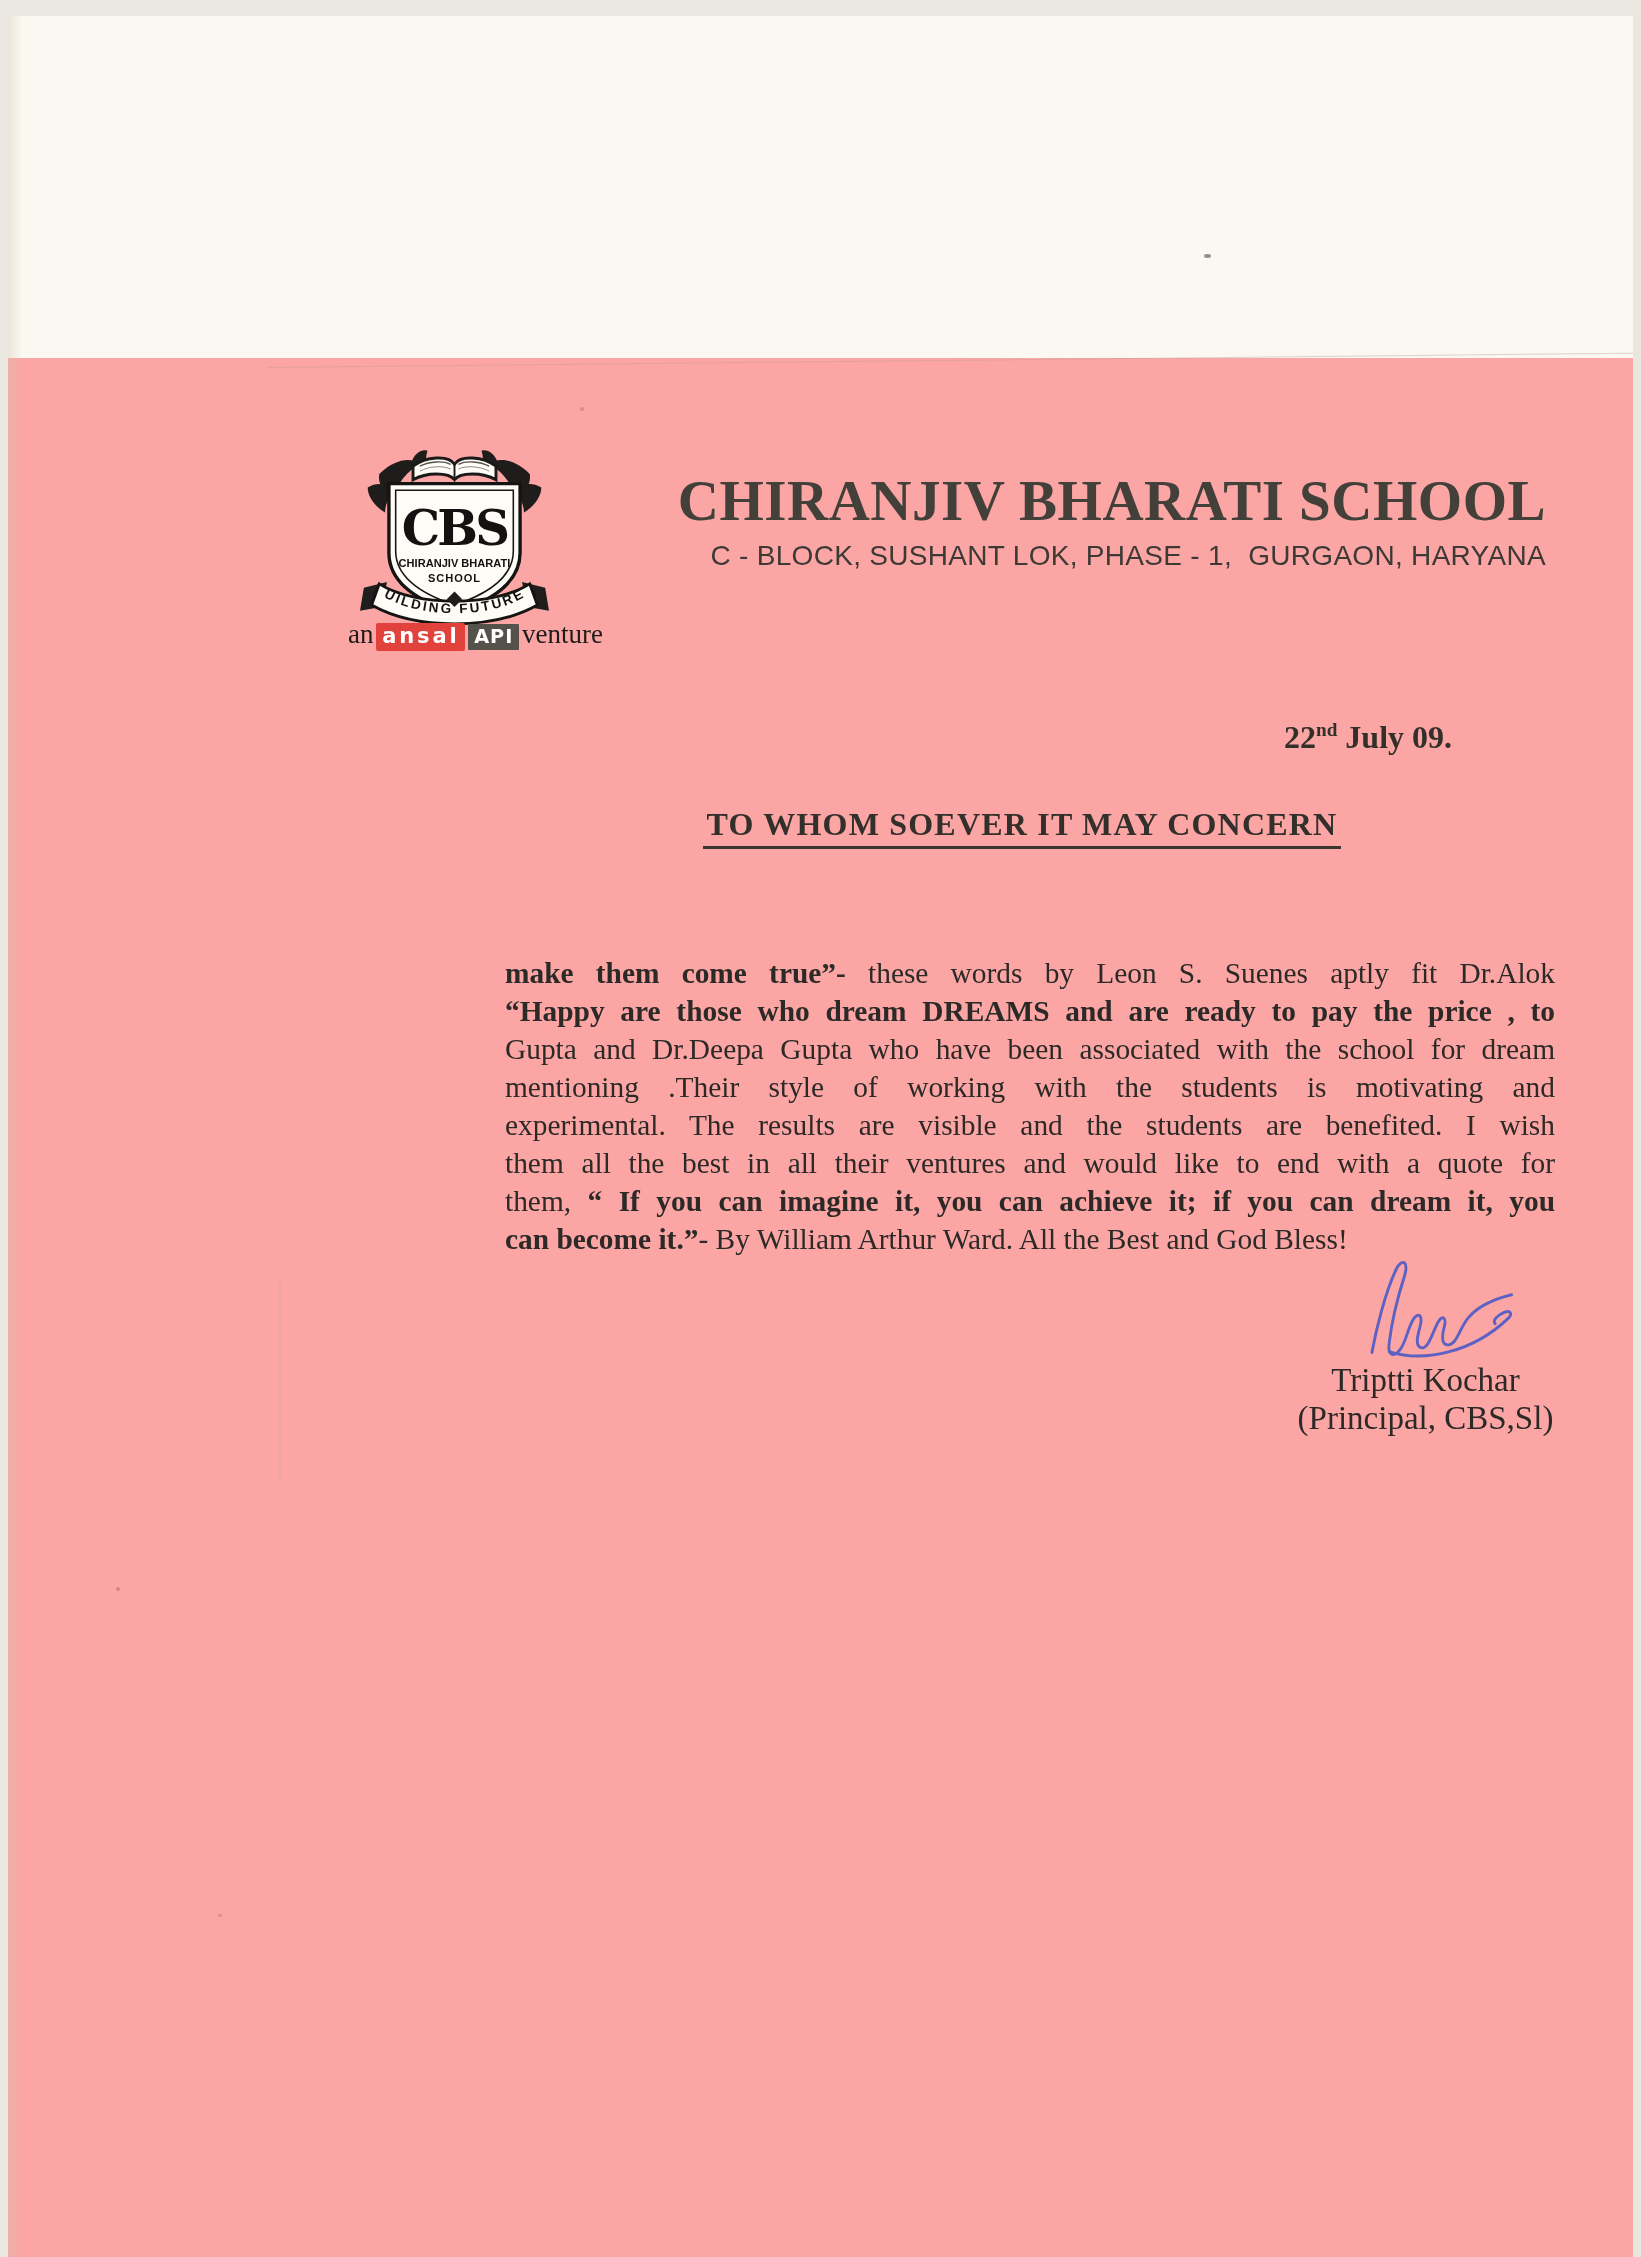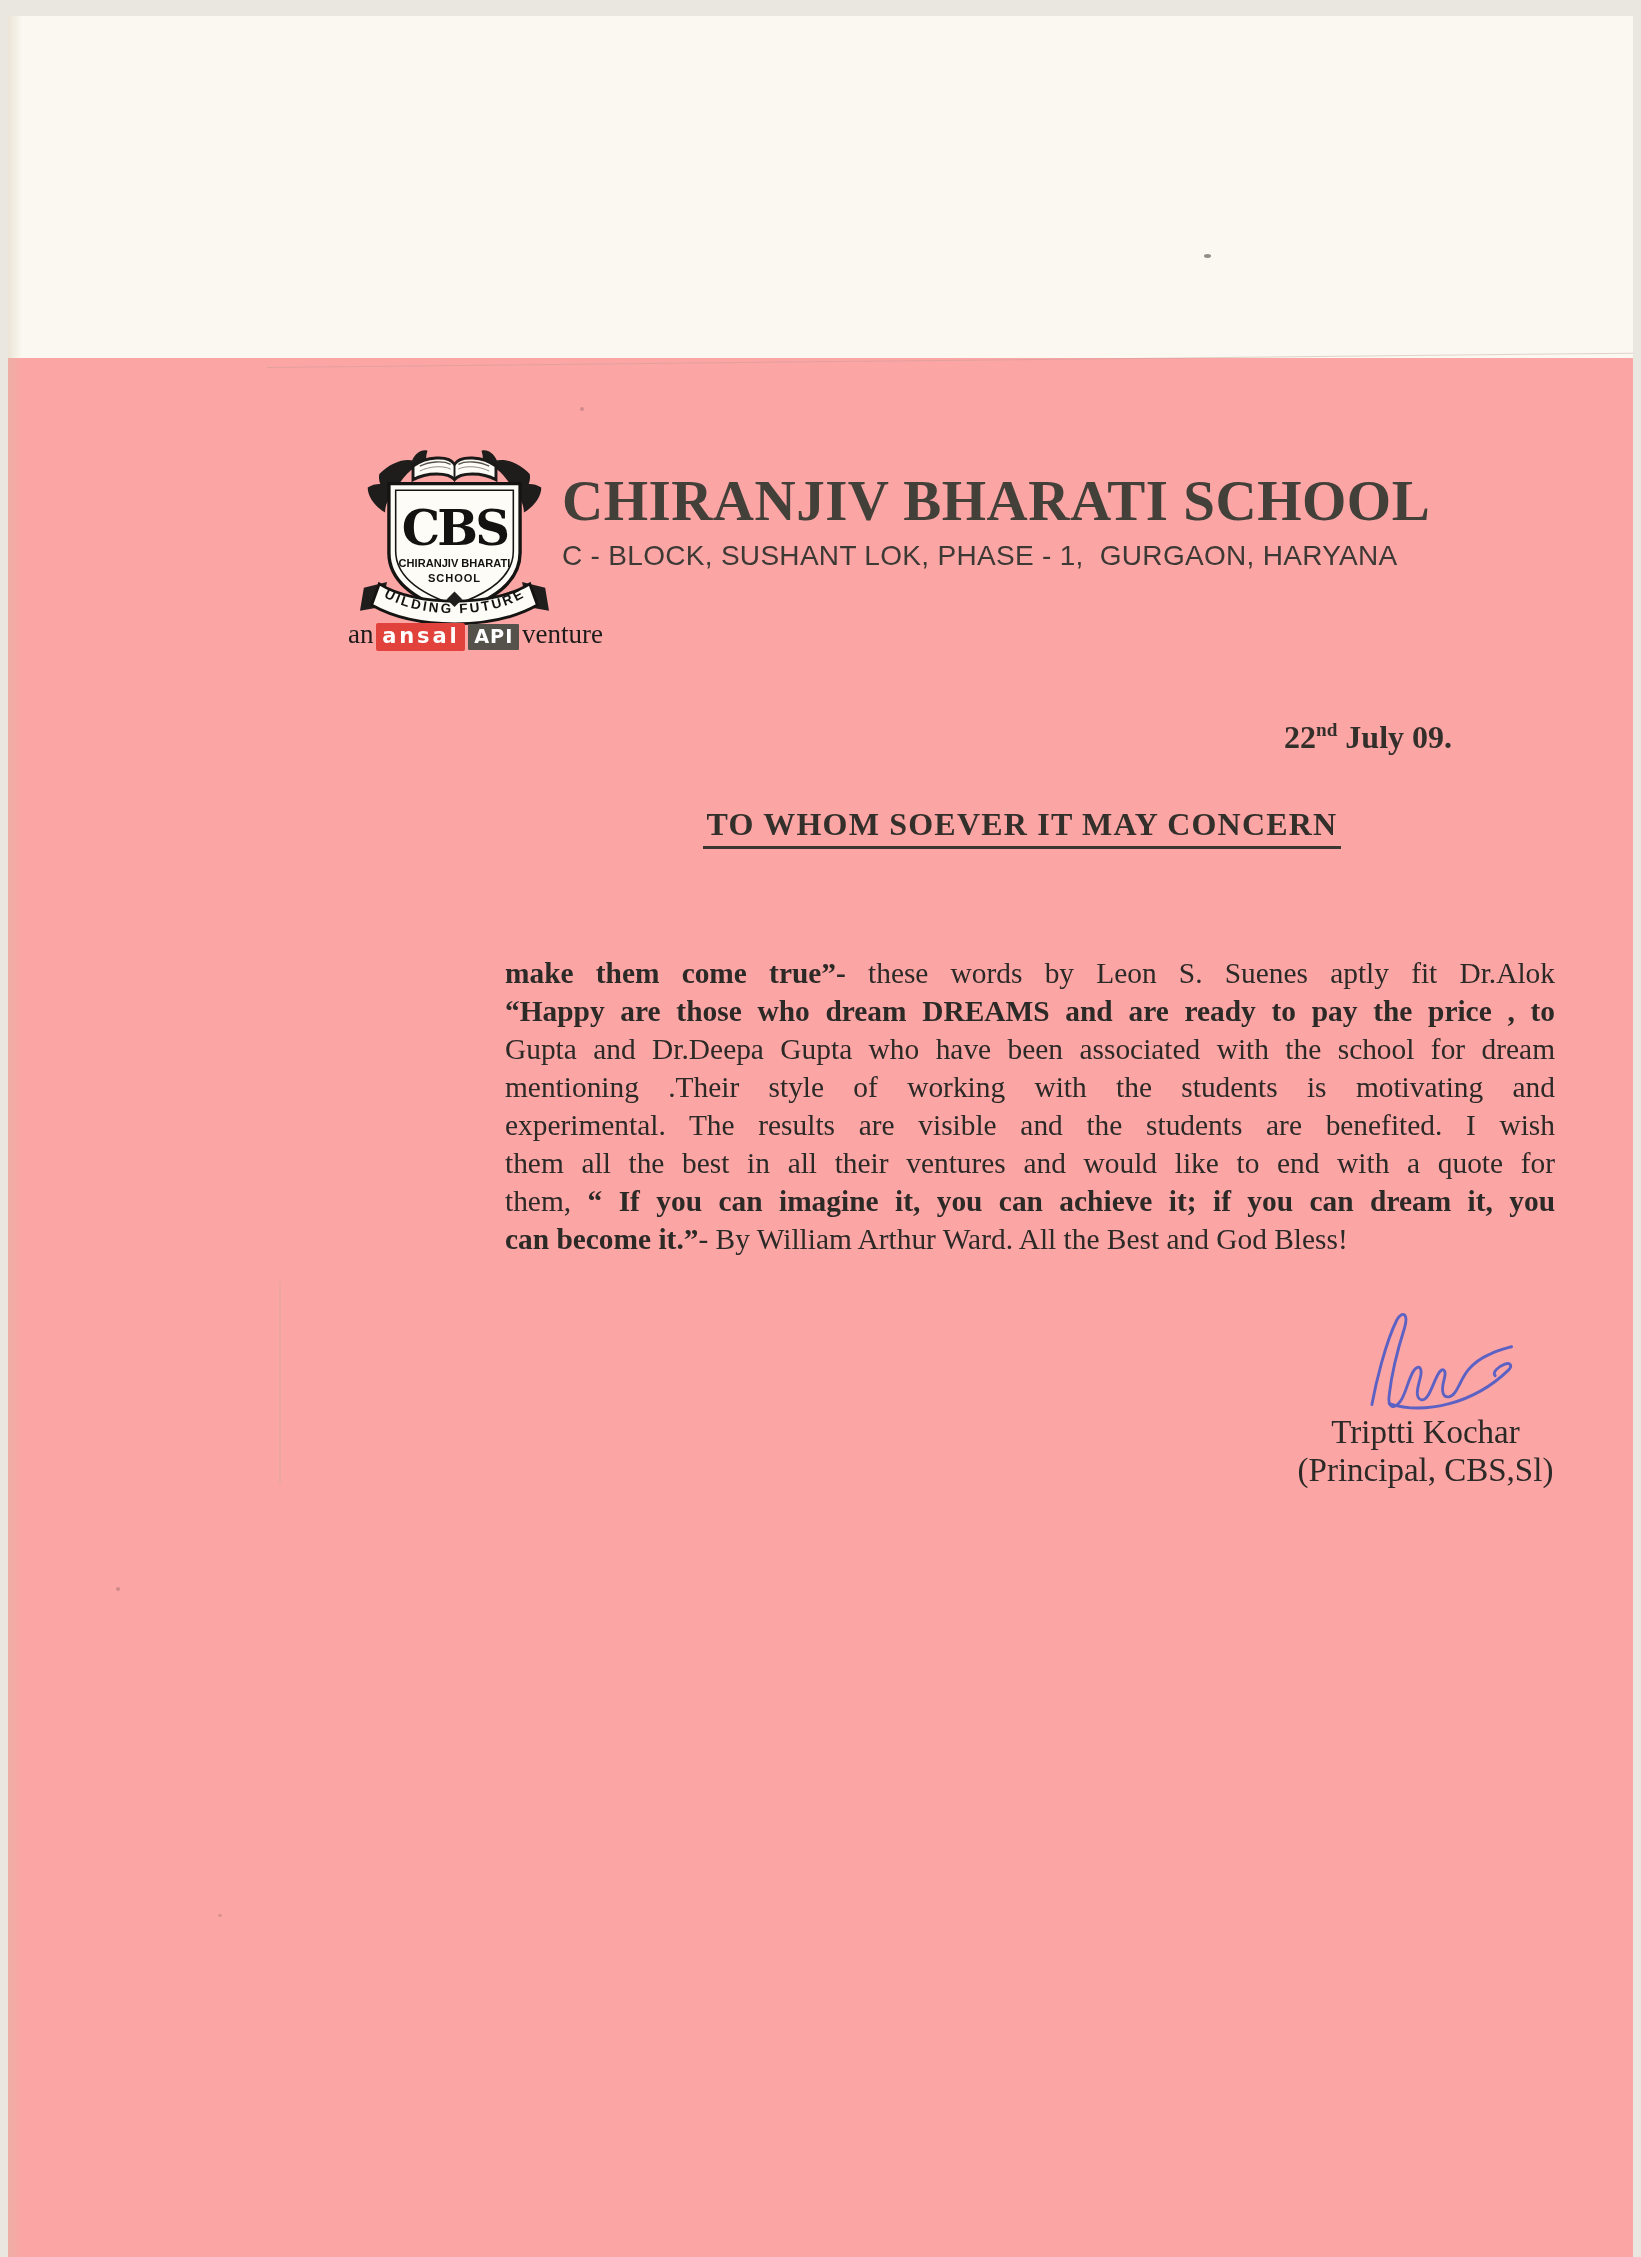--- a/index.html
+++ b/index.html
@@ -57,21 +57,21 @@
     background: #e2423c; color: #fff; font-size: 21px;
     letter-spacing: 2.9px; text-transform: lowercase; border-radius: 1.9px;
   }
   .venture .chip.api {
     background: #55514b; color: #fff; font-size: 19.3px; letter-spacing: 1px;
     margin-left: 0; border-radius: 1px;
   }
 
   
   .header-text {
-    position: absolute; left: 554px; top: 452px; width: 970px; text-align: left;
+    position: absolute; left: 568px; top: 452px; width: 970px; text-align: right;
   }
   .school-name {
     font-family: "Liberation Serif", serif; font-weight: bold;
     font-size: 57px; letter-spacing: 0.5px; color: #43403a;
     white-space: nowrap; margin: 0;
   }
   .addr-line {
     margin-top: 6.8px; font-family: "Liberation Sans", sans-serif;
     font-size: 28px; color: #3d3a36; white-space: pre; letter-spacing: 0.3px;
   }
@@ -102,21 +102,21 @@
     font-family: "Liberation Serif", serif; font-size: 29.4px; color: #2c2a27;
   }
   .body-line {
     line-height: 38px; text-align: justify; text-align-last: justify;
   }
   .body-line.last { text-align-last: left; }
   .body-line .b { font-weight: bold; }
 
   
   .sig-block {
-    position: absolute; left: 1258px; top: 1292px; width: 319px; text-align: center;
+    position: absolute; left: 1258px; top: 1240px; width: 319px; text-align: center;
     font-family: "Liberation Serif", serif; color: #2c2a27;
   }
   .sig-svg-wrap { position: relative; width: 100%; height: 104px; }
   .sig-svg-wrap svg { position: absolute; left: 77px; top: 0; }
   .sig-name  { font-size: 33px; margin-top: 1.9px; white-space: nowrap; }
   .sig-title { font-size: 33px; margin-top: 1px; white-space: nowrap; }
 </style>
 </head>
 <body>
 

